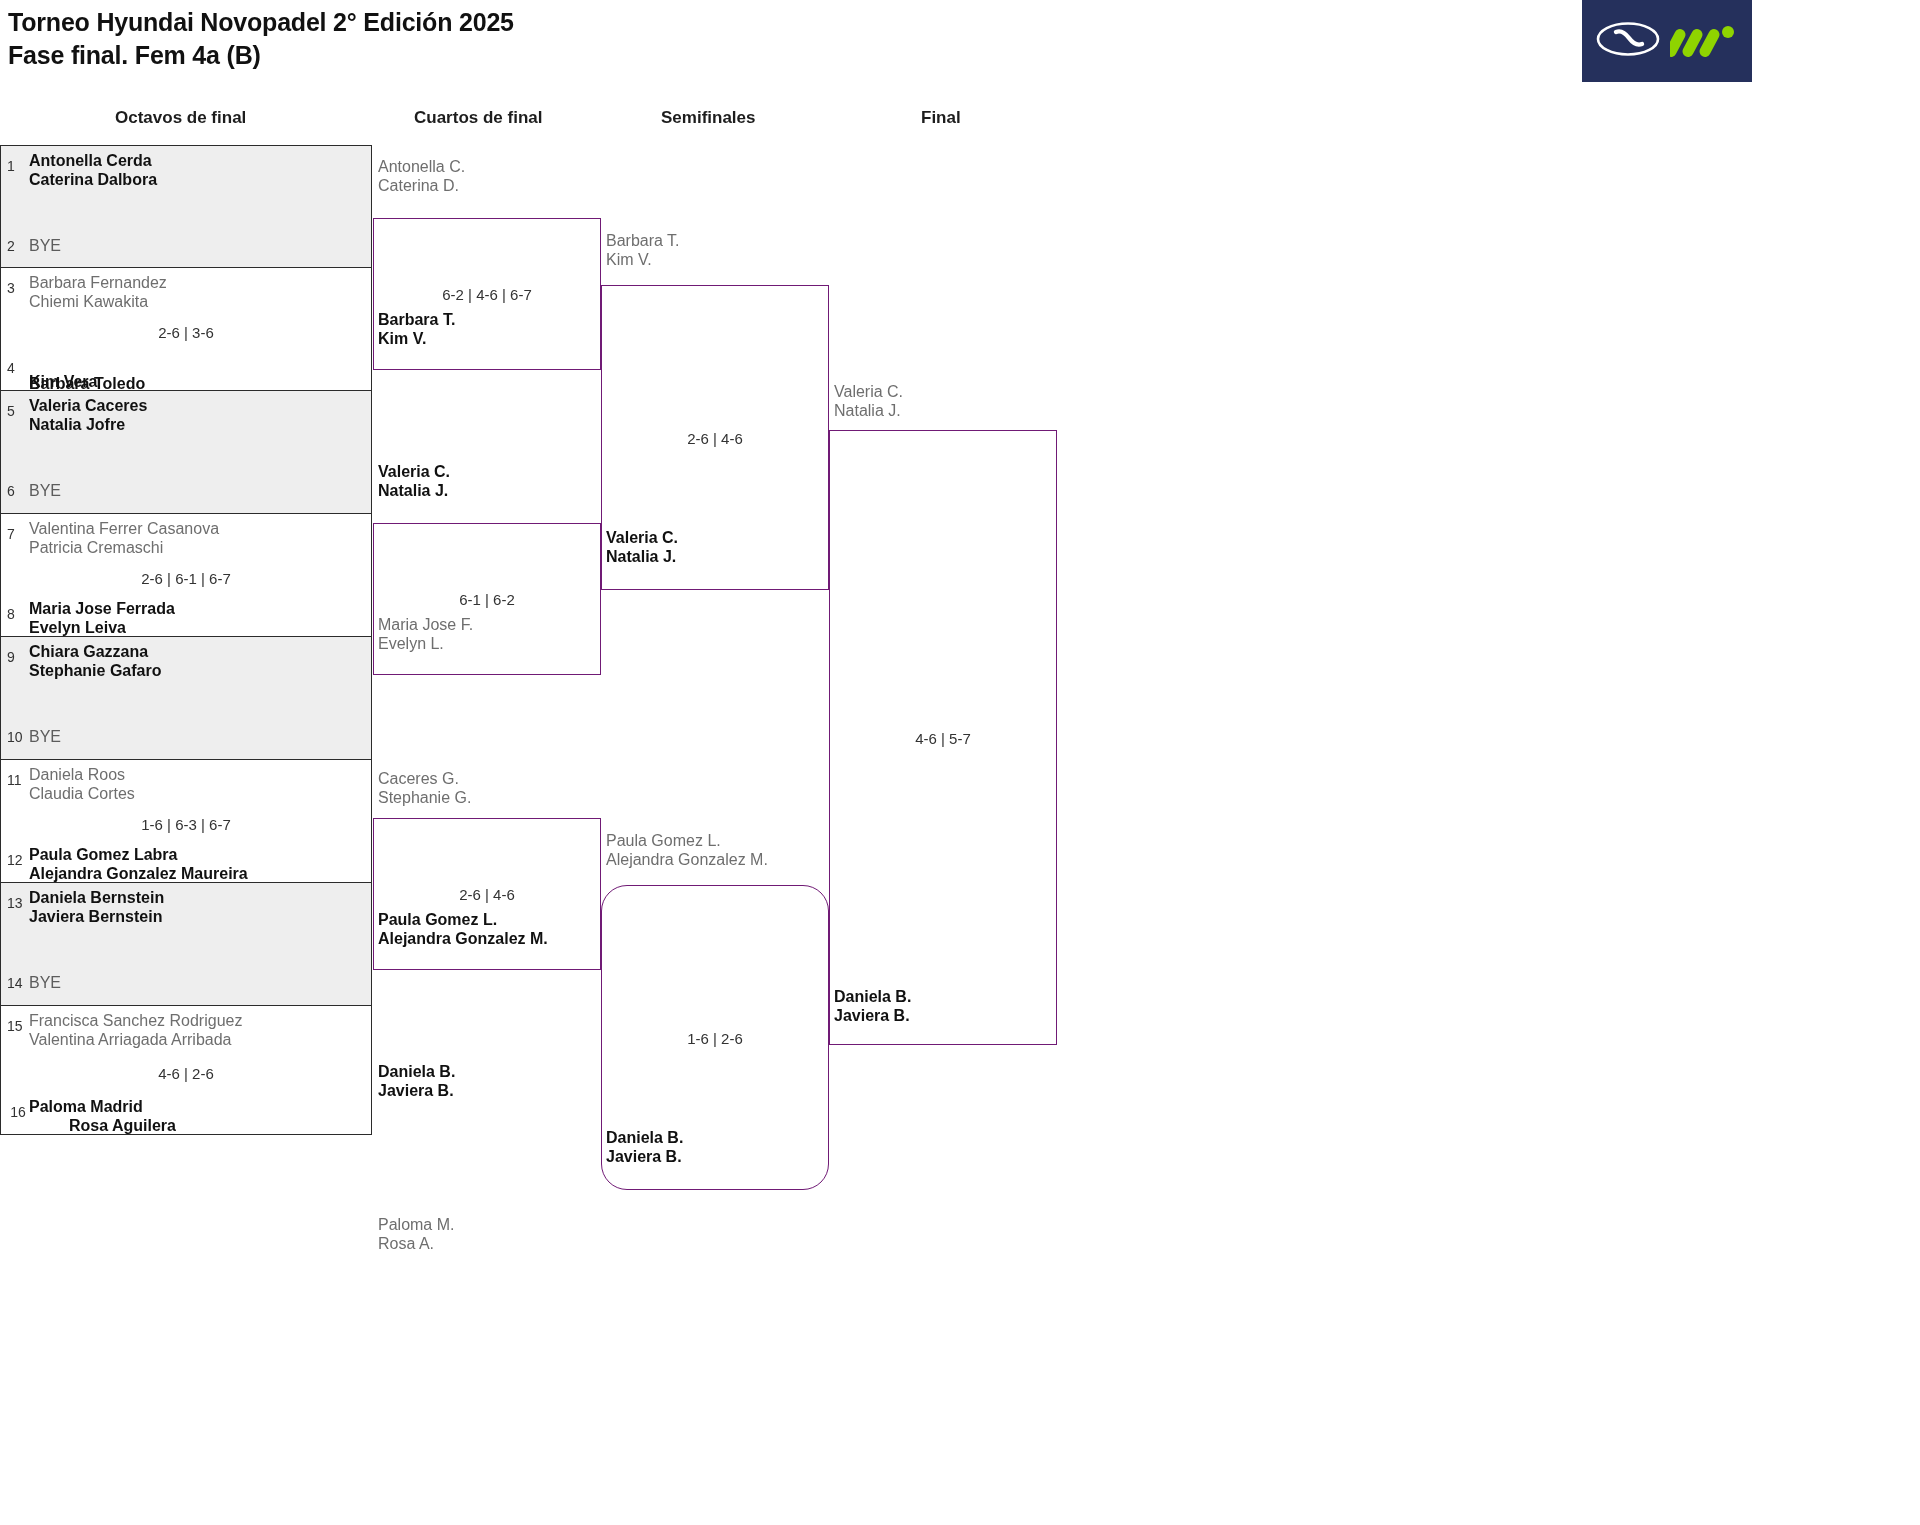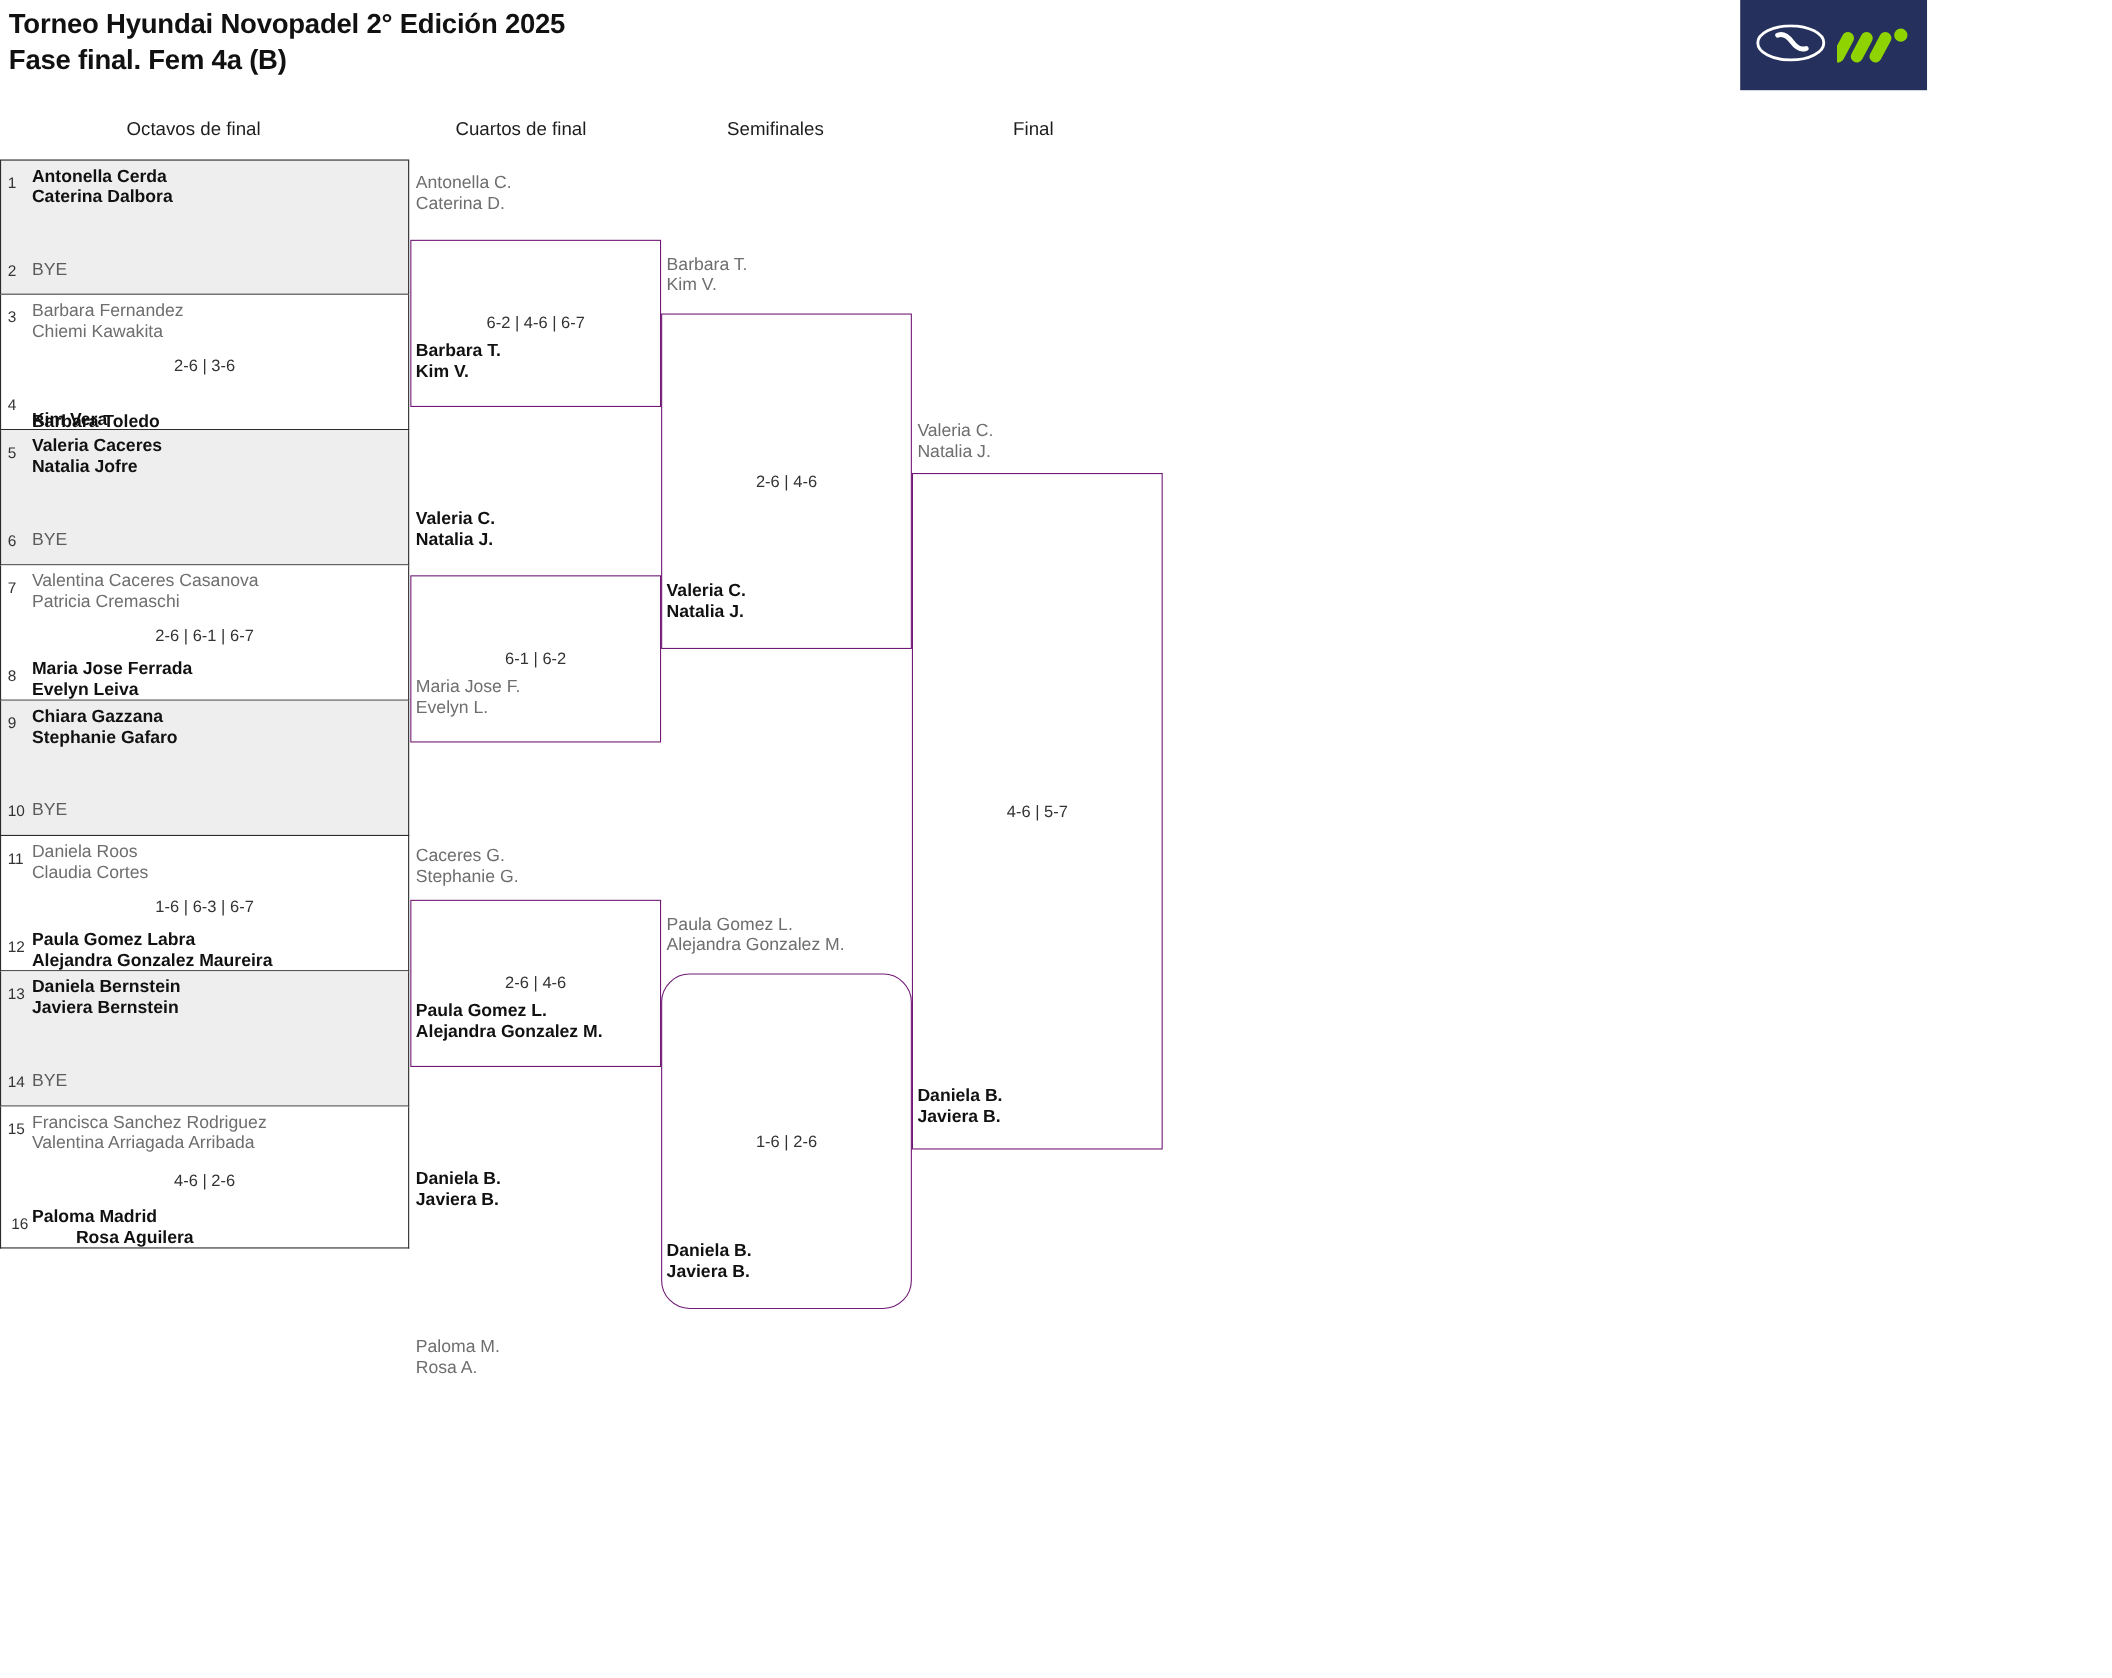--- a/index.html
+++ b/index.html
@@ -40,21 +40,21 @@
     gap: 10px;
   }
   .logo-h { flex: 0 0 auto; }
   .logo-m { flex: 0 0 auto; }
 
   
   .round-header {
     position: absolute;
     top: 108px;
     font-size: 17px;
-    font-weight: 400;
+    font-weight: 700;
     color: #1d1d1d;
     white-space: nowrap;
   }
 
   
   .r16-block {
     position: absolute;
     left: 0px;
     width: 372px;
     border: 1px solid #2b2b2b;
@@ -185,21 +185,21 @@
     <div class="seed" style="top:12px;">5</div>
     <div class="team winner" style="top:6px;">Valeria Caceres</div>
     <div class="team winner" style="top:25px;">Natalia Jofre</div>
     <div class="r16-score" style="top:52px;"></div>
     <div class="seed" style="top:92px;">6</div>
     <div class="team bye" style="top:91px;">BYE</div>
   </div>
 
   <div class="r16-block" style="top:514px; height:123px;">
     <div class="seed" style="top:12px;">7</div>
-    <div class="team" style="top:6px;">Valentina Caceres Casanova</div>
+    <div class="team" style="top:6px;">Valentina Ferrer Casanova</div>
     <div class="team" style="top:25px;">Patricia Cremaschi</div>
     <div class="r16-score" style="top:56px;">2-6 | 6-1 | 6-7</div>
     <div class="seed" style="top:92px;">8</div>
     <div class="team winner" style="top:86px;">Maria Jose Ferrada</div>
     <div class="team winner" style="top:105px;">Evelyn Leiva</div>
   </div>
 
   <div class="r16-block shaded" style="top:637px; height:123px;">
     <div class="seed" style="top:12px;">9</div>
     <div class="team winner" style="top:6px;">Chiara Gazzana</div>

